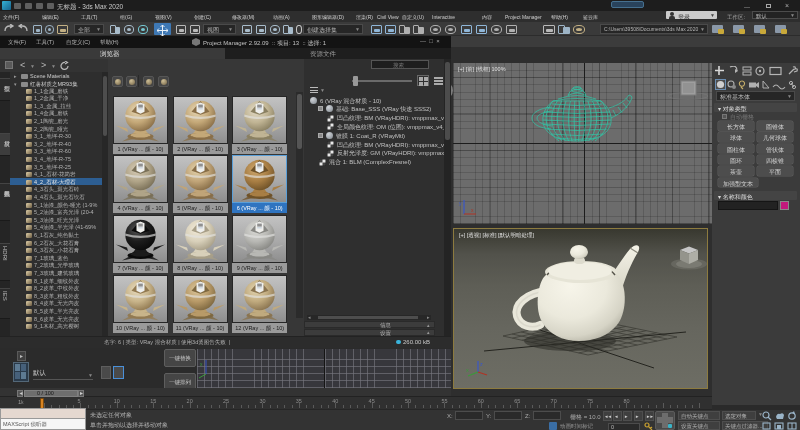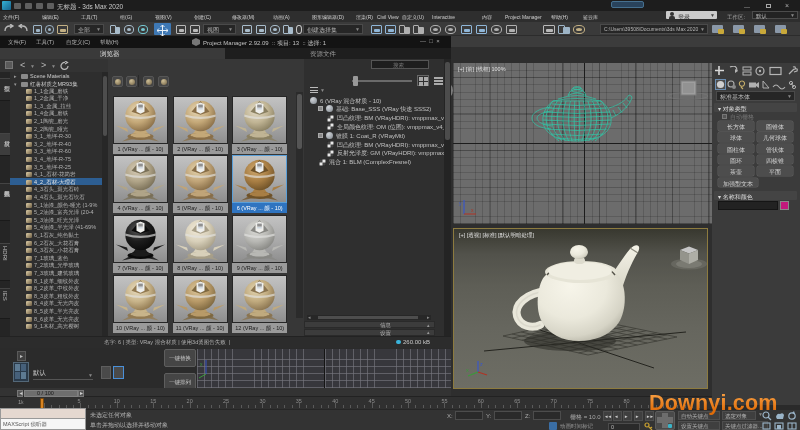--- a/index.html
+++ b/index.html
@@ -1070,13 +1070,12 @@
       <line x1="6" y1="6" x2="9" y2="9" stroke="#9ab4c8" stroke-width="1.2"></line>
       <path d="M14,6 Q15,2 18,3 Q21,1 22,4 L21,8 L15,8 Z" fill="#9ab4c8"></path>
       <circle cx="30" cy="5" r="3.2" fill="none" stroke="#9ab4c8" stroke-width="1.2"></circle>
       <path d="M30,2 L32,0 L33,3" fill="#9ab4c8"></path>
       <rect x="1" y="12" width="7" height="6" fill="none" stroke="#9ab4c8" stroke-width="1.1"></rect>
       <rect x="13" y="12" width="8" height="6" fill="none" stroke="#9ab4c8" stroke-width="1.1"></rect>
       <rect x="15" y="14" width="4" height="4" fill="#9ab4c8"></rect>
       <rect x="26" y="12" width="8" height="6" fill="none" stroke="#9ab4c8" stroke-width="1.1"></rect>
       <line x1="30" y1="12" x2="30" y2="18" stroke="#9ab4c8"></line>
     </svg>
-<div class="t" style="left:649px;top:391px;font-size:21.5px;font-weight:bold;letter-spacing:.2px;background:linear-gradient(#f5993c 20%,#e06c08 80%);-webkit-background-clip:text;background-clip:text;color:transparent;text-shadow:none">Downyi.com</div>
 </div>
 </body></html>

